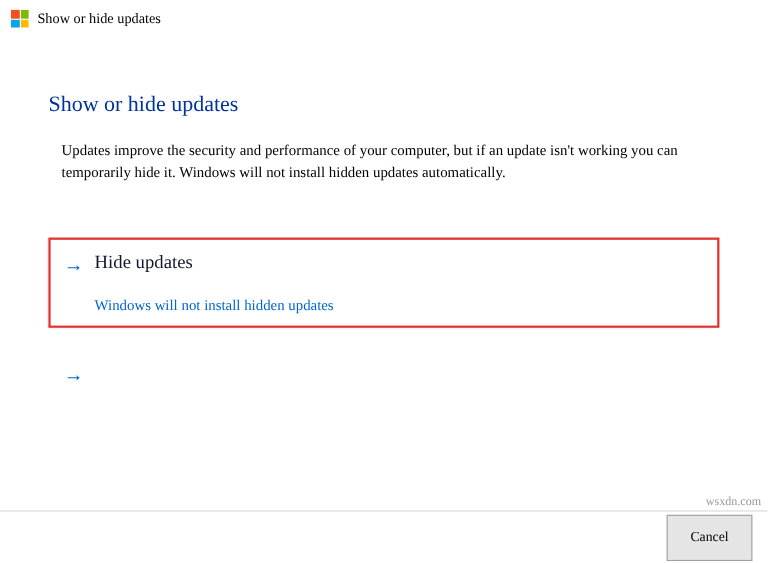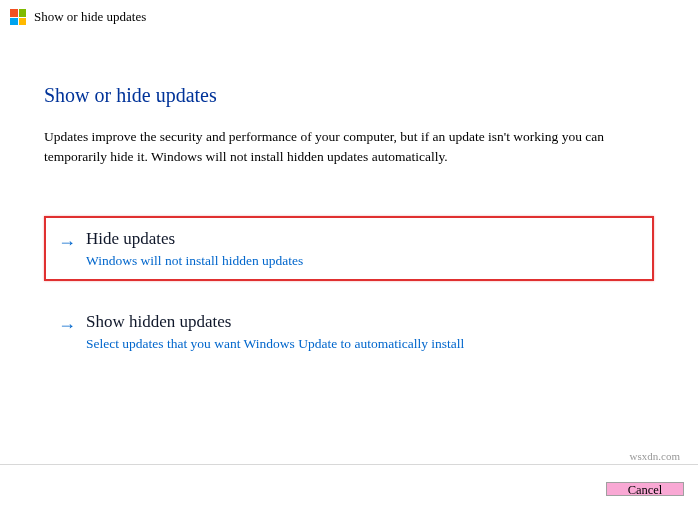--- a/index.html
+++ b/index.html
@@ -47,20 +47,21 @@
       font-size: 20px;
       font-weight: 400;
       margin-bottom: 20px;
     }
     .description {
       font-size: 13.5px;
       color: #000;
       line-height: 1.45;
       margin-bottom: 50px;
       max-width: 620px;
+      margin-left: 12px;
     }
     .option-row {
       display: flex;
       align-items: flex-start;
       padding: 10px 12px;
       cursor: pointer;
       border: 2px solid transparent;
       margin-bottom: 18px;
     }
     .option-row.highlighted {
@@ -77,48 +78,48 @@
       flex-shrink: 0;
     }
     .option-text .title {
       color: #0f172a;
       font-size: 17px;
       line-height: 1.3;
     }
     .option-text .subtitle {
       color: #0066cc;
       font-size: 13.5px;
-      margin-top: 3px;
+      margin-top: 20px;
     }
     .footer {
       position: absolute;
       bottom: 0;
       left: 0;
       right: 0;
       border-top: 1px solid #d8d8d8;
       height: 48px;
       display: flex;
       justify-content: flex-end;
       align-items: center;
       padding-right: 14px;
       background: #fff;
     }
     .btn {
       min-width: 78px;
-      height: 14px;
+      height: 42px;
       border: 1px solid #a0a0a0;
-      background: #f9a8d4;
+      background: #e5e5e5;
       font-size: 12.5px;
       font-family: inherit;
       cursor: pointer;
       padding: 0 12px;
     }
     .watermark {
       position: absolute;
-      right: 18px;
+      right: 6px;
       bottom: 50px;
       font-size: 11px;
       color: #999;
     }
   </style>
 </head>
 <body>
 
 <div class="titlebar">
   <div class="win-logo">
@@ -137,24 +138,20 @@
   <div class="option-row highlighted">
     <span class="arrow">→</span>
     <div class="option-text">
       <div class="title">Hide updates</div>
       <div class="subtitle">Windows will not install hidden updates</div>
     </div>
   </div>
 
   <div class="option-row">
     <span class="arrow">→</span>
-    <div class="option-text">
-      <div class="title">Show hidden updates</div>
-      <div class="subtitle">Select updates that you want Windows Update to automatically install</div>
-    </div>
   </div>
 </div>
 
 <div class="watermark">wsxdn.com</div>
 
 <div class="footer">
   <button class="btn">Cancel</button>
 </div>
 
 </body></html>

